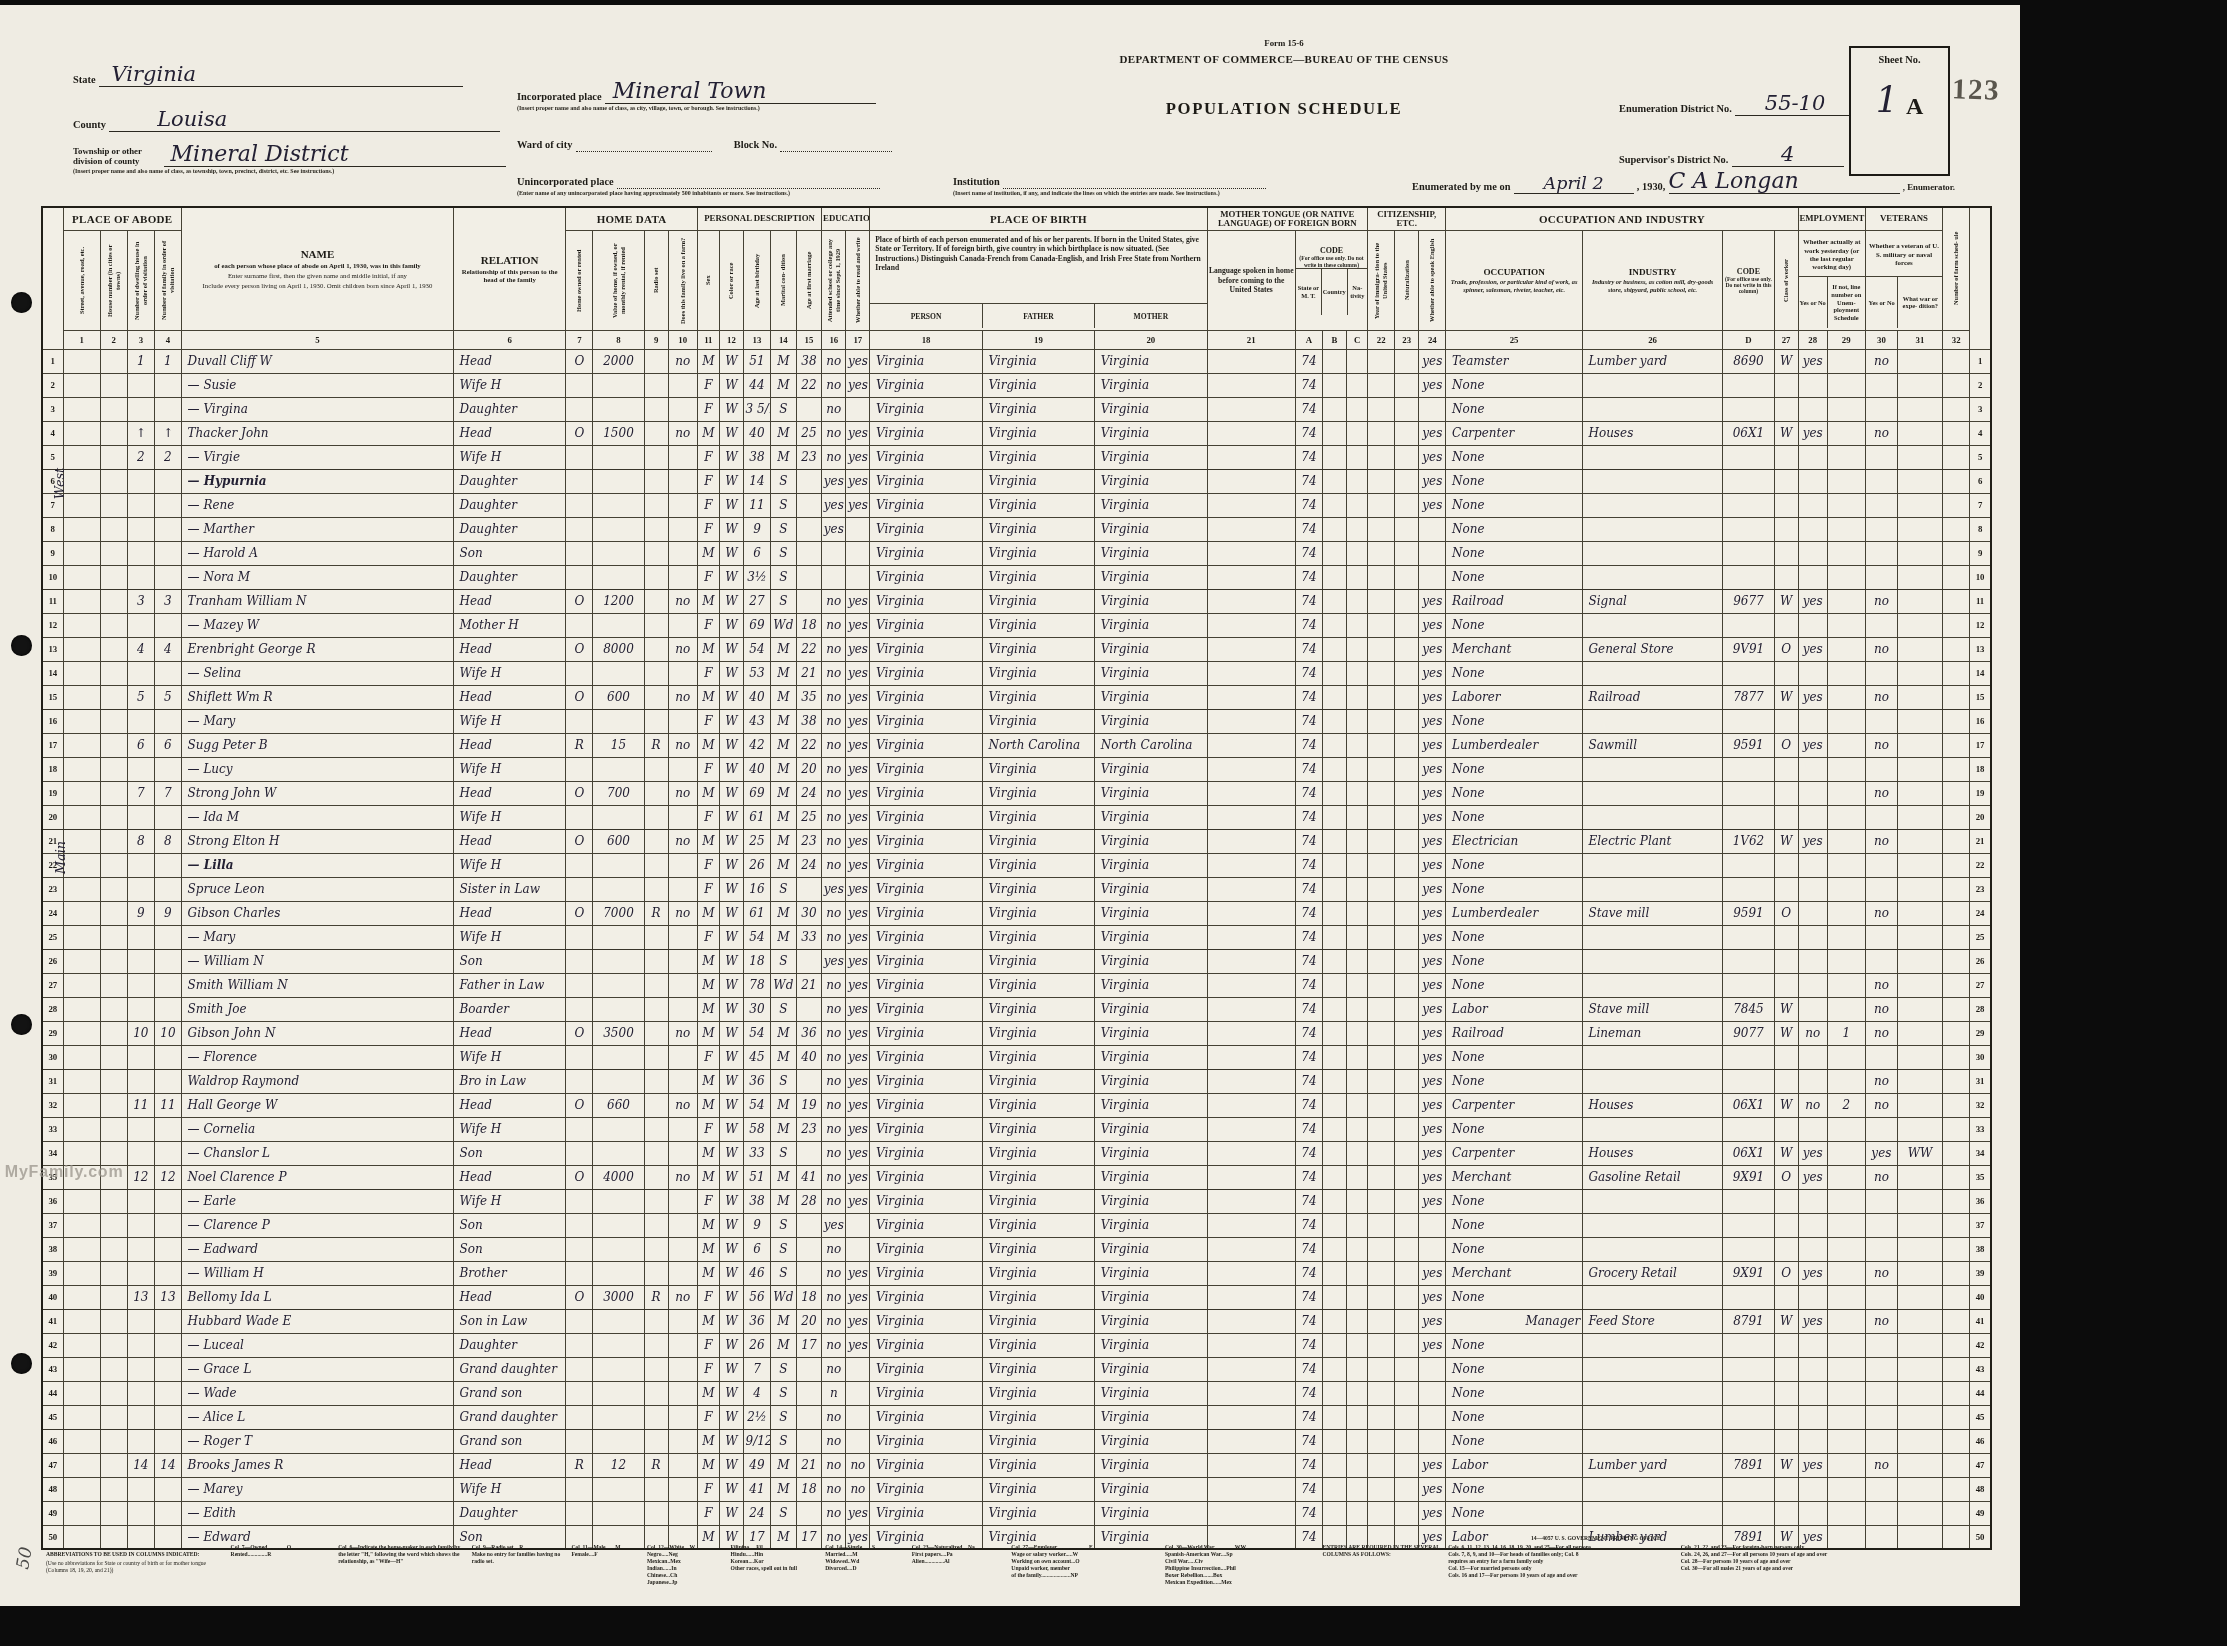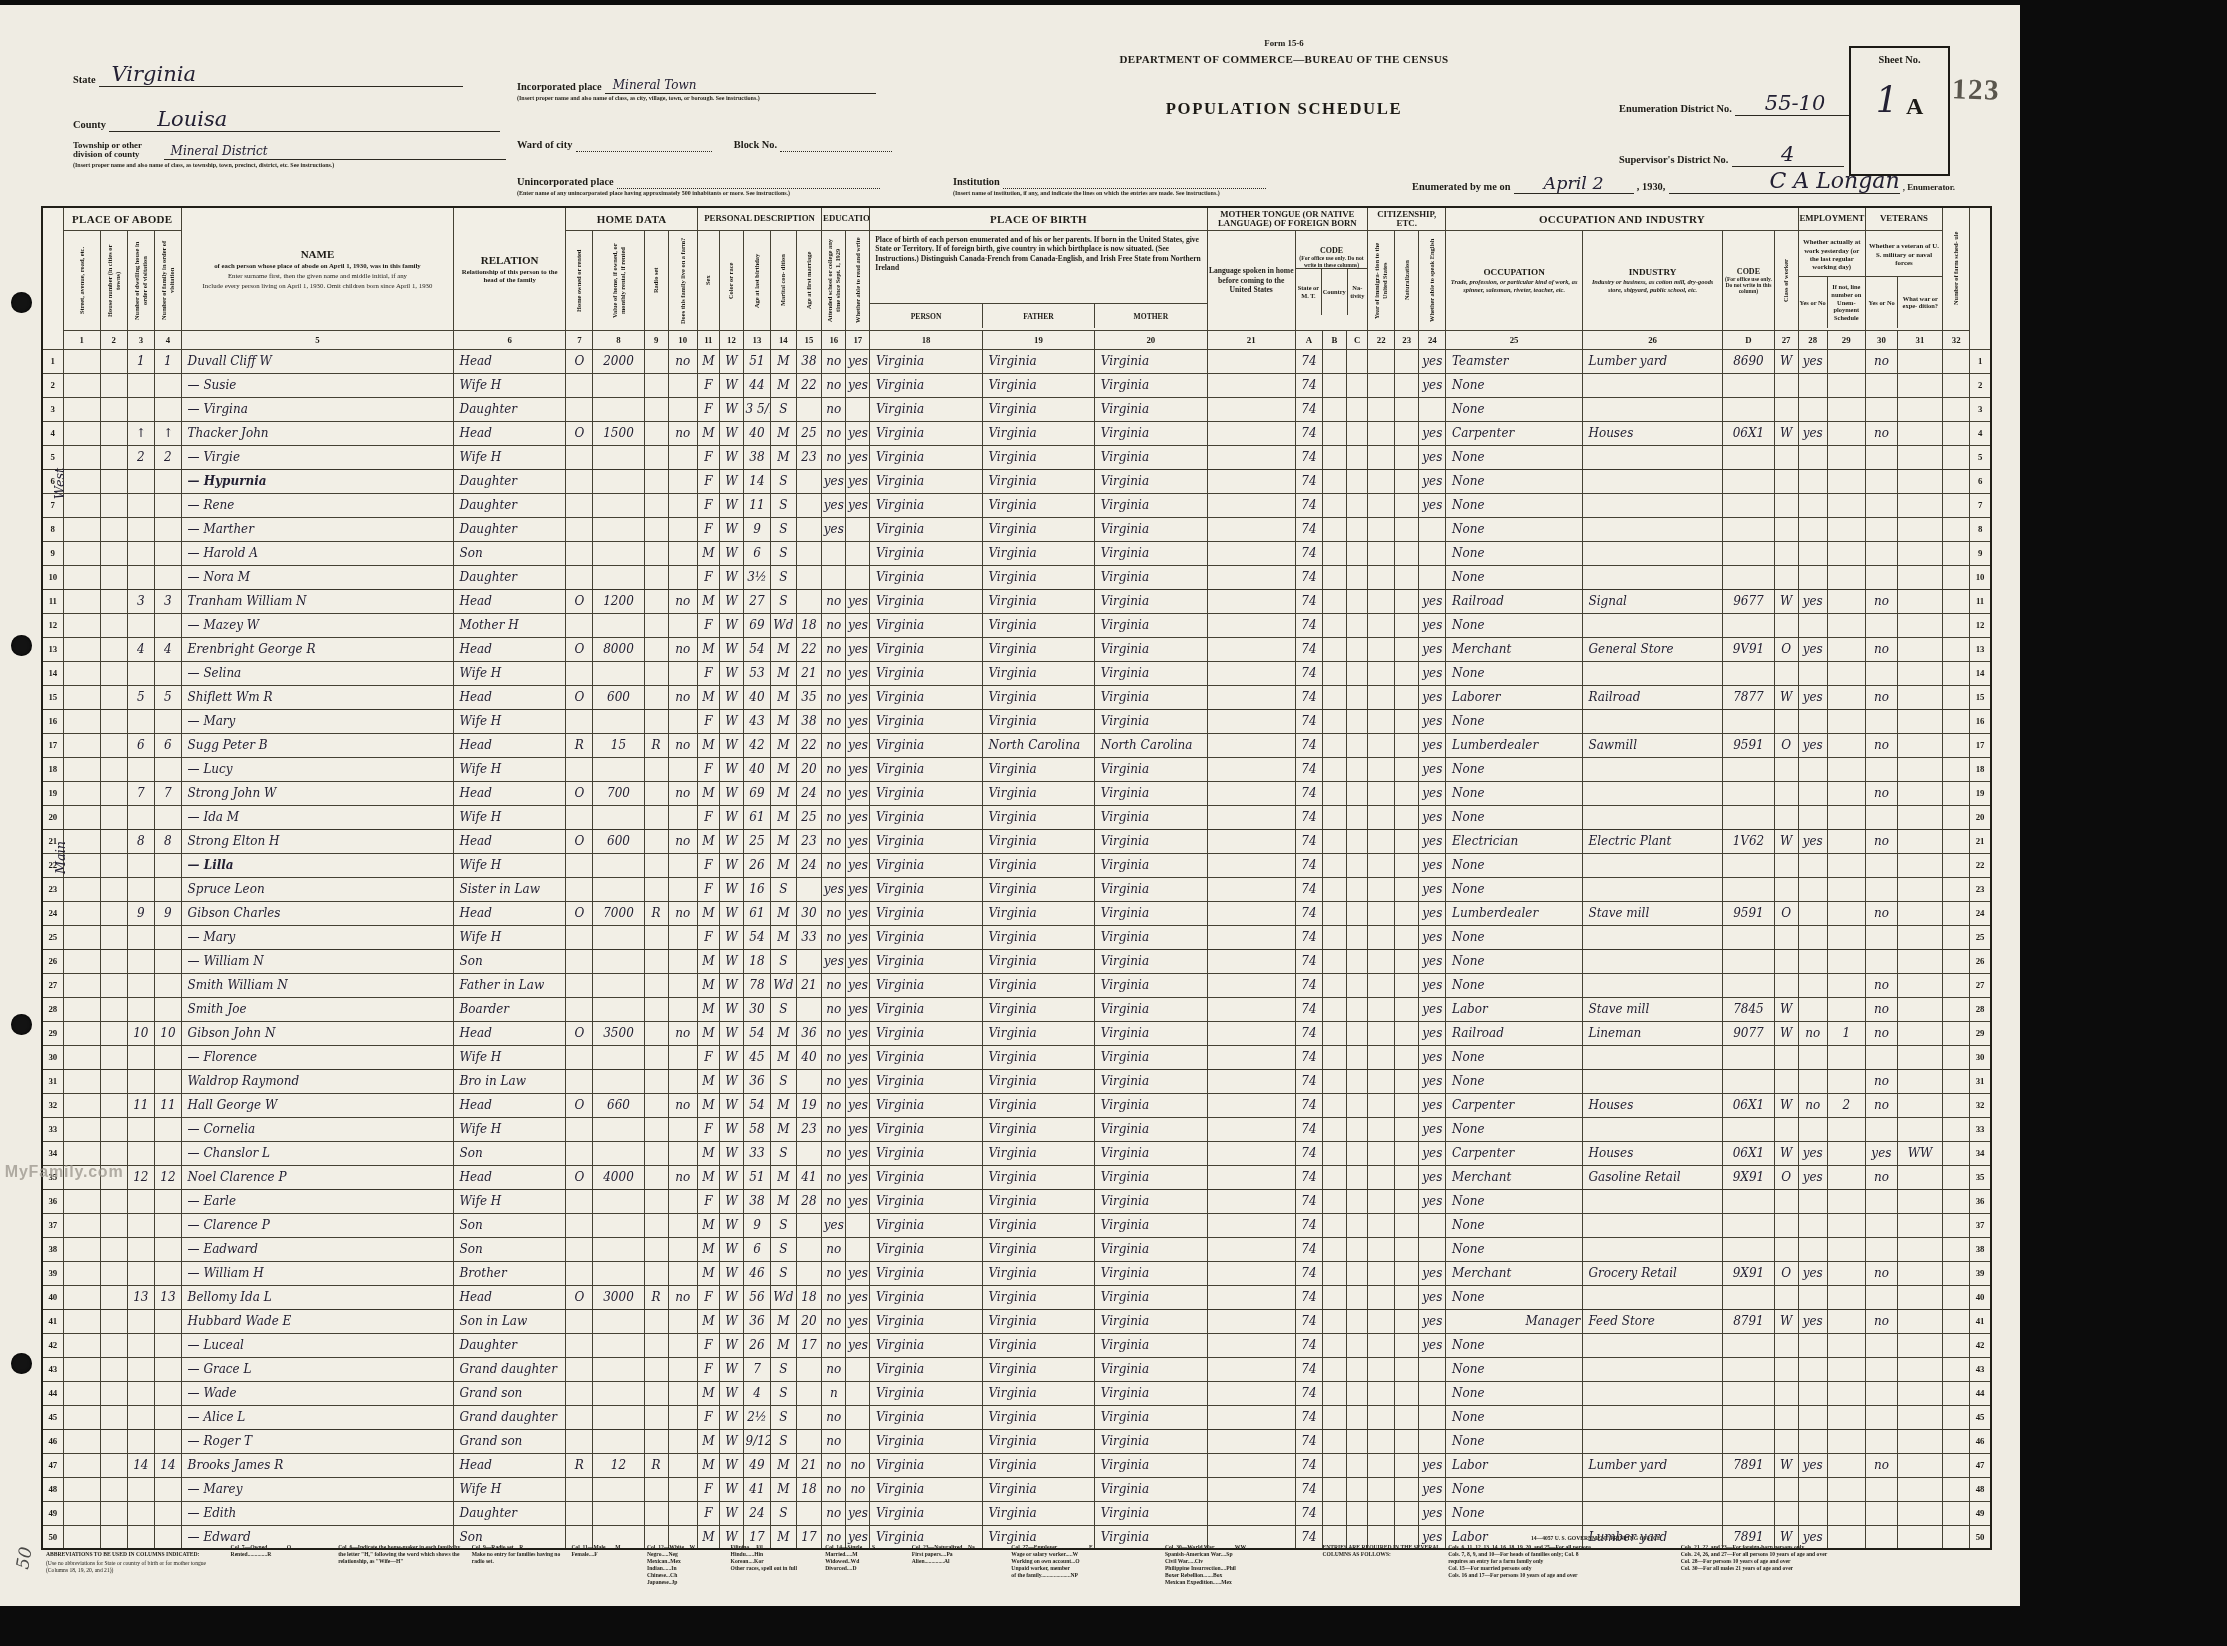--- a/index.html
+++ b/index.html
@@ -5,21 +5,21 @@
   html,body{margin:0;padding:0;background:#0c0c0c;}
   .scan{position:relative;width:2227px;height:1647px;background:#0c0c0c;overflow:hidden;
         font-family:"Liberation Serif","DejaVu Serif",serif;color:#1d1b16;}
   .page{position:absolute;left:0;top:4.8px;width:2021px;height:1601px;background:#efece3;}
   .abs{position:absolute;}
   .lbl{font-weight:bold;font-size:10.4px;}
   .lbl-sm{font-weight:bold;font-size:8.8px;}
   .note{font-size:6px;font-weight:bold;color:#2a271f;line-height:1.1;}
   .hw{font-family:"DejaVu Serif",serif;font-style:italic;color:#232033;}
   .hw-lg{font-size:21px;}
-  .hw-md{font-size:12px;}
+  .hw-md{font-size:22px;}
   .fill{display:inline-block;border-bottom:1.2px solid #2b2820;vertical-align:bottom;}
   .dotfill{display:inline-block;border-bottom:1.2px dotted #2b2820;vertical-align:bottom;}
   
   .form-no{font-size:8.8px;font-weight:bold;text-align:center;}
   .dept{font-size:11px;font-weight:bold;text-align:center;letter-spacing:0.4px;}
   .big-title{font-size:20px;font-weight:bold;text-align:center;letter-spacing:0.4px;}
   .sched{font-size:16.7px;font-weight:bold;text-align:center;letter-spacing:1.6px;}
   
   .sheet-box{position:absolute;left:1849px;top:41px;width:97px;height:126px;border:2px solid #1c1a15;background:#efece3;}
   .sheet-box .t{font-size:10.4px;font-weight:bold;text-align:center;margin-top:6.4px;}
@@ -132,21 +132,21 @@
       <span class="lbl">Institution</span>
       <span class="dotfill" style="width:263px;"></span>
       <div class="note" style="width:383px;margin-top:0.8px;">(Insert name of institution, if any, and indicate the lines on which the entries are made.  See instructions.)</div>
     </div>
     <div class="abs" style="left:1412px;top:163px;white-space:nowrap;">
       <span class="lbl">Enumerated by me on</span>
       <span class="fill" style="width:120px;text-align:center;">
         <span class="hw" style="font-size:17.5px;">April 2</span>
       </span>
       <span class="lbl">, 1930,</span>
-      <span class="fill" style="width:231px;text-align:right;">
+      <span class="fill" style="width:231px;text-align:left;">
         <span class="hw" style="font-size:22px;">C A Longan</span>
       </span>
       <span class="lbl-sm">, Enumerator.</span>
     </div>
 
     <div class="abs" style="left:1619px;top:86px;">
       <span class="lbl">Enumeration District No.</span>
       <span class="fill" style="width:120px;text-align:center;">
         <span class="hw hw-lg">55-10</span>
       </span>

